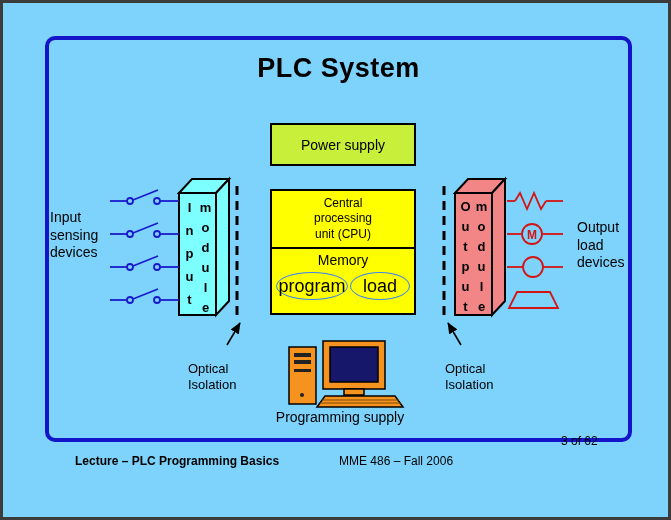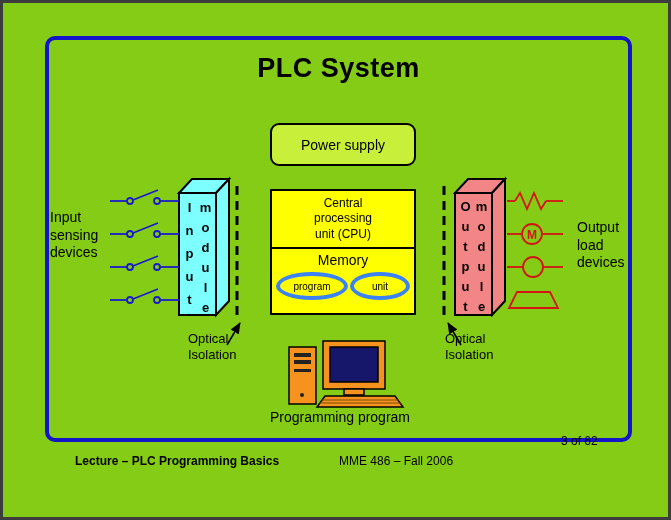--- a/index.html
+++ b/index.html
@@ -1,65 +1,65 @@
 <!DOCTYPE html>
 <html><head>
 <meta charset="utf-8">
 <style>
   * { margin:0; padding:0; box-sizing:border-box; }
   html,body { background:#ffffff; }
   body { font-family:"Liberation Sans", sans-serif; color:#000; }
   .page {
     position:relative; width:671px; height:520px;
-    background:#84cc16; border:3px solid #3c3c3c; overflow:hidden;
+    background:#7dd3fc; border:3px solid #3c3c3c; overflow:hidden;
   }
   .blue-frame {
     position:absolute; left:42px; top:33px; width:587px; height:406px;
     border:4px solid #1414c8; border-radius:10px; background:transparent;
   }
   .title {
     position:absolute; left:0; top:50px; width:671px; text-align:center;
     font-size:27px; font-weight:bold; letter-spacing:0.5px;
   }
   .box {
     position:absolute; border:2px solid #000;
     display:flex; align-items:center; justify-content:center;
     text-align:center; font-size:14px;
   }
-  .power { left:267px; top:120px; width:146px; height:43px; background:#c8ef3a;border-radius:9px; }
+  .power { left:267px; top:120px; width:146px; height:43px; background:#c8ef3a; }
   .cpu-mem { position:absolute; left:267px; top:186px; width:146px; height:126px; background:#ffff00; border:2px solid #000; }
   .cpu {
     height:58px; border-bottom:2px solid #000;
     display:flex; align-items:center; justify-content:center;
     text-align:center; font-size:12px; line-height:1.3; padding:0 34px;
   }
   .memory-label { text-align:center; font-size:14px; margin-top:3px; }
   .ellipses { position:relative; height:38px; margin-top:3px; }
   .ellipse {
-    position:absolute; border:4px solid #3b82f6; border-radius:50%;
-    display:flex; align-items:center; justify-content:center; font-size:10px;
+    position:absolute; border:1px solid #3b82f6; border-radius:50%;
+    display:flex; align-items:center; justify-content:center; font-size:18px;
   }
   .ellipse.program { left:4px;  top:1px; width:72px; height:28px; }
   .ellipse.data    { left:78px; top:1px; width:60px; height:28px; }
 
   .vtext {
     position:absolute; writing-mode:vertical-lr; text-orientation:upright;
     font-weight:bold; font-size:13px; line-height:15px; white-space:nowrap;
   }
   .ls8 { letter-spacing:8px; }
   .ls5 { letter-spacing:5px; }
   .in-w1  { left:179px; top:197px; }
   .in-w2  { left:195px; top:197px; }
   .out-w1 { left:455px; top:196px; }
   .out-w2 { left:471px; top:196px; }
 
   .label { position:absolute; font-size:14px; line-height:1.25; }
   .input-devices  { left:47px;  top:206px; width:60px; }
   .output-devices { left:574px; top:216px; width:56px; }
-  .optical { position:absolute; font-size:13px; line-height:1.25; width:70px; }
+  .optical { position:absolute; font-size:13px; line-height:1.25; width:70px;margin-top:30px; }
   .optical-left  { left:185px; top:328px; }
   .optical-right { left:442px; top:328px; }
   .prog-label { position:absolute; left:237px; top:406px; width:200px; text-align:center; font-size:14px; }
 
   .footer-left   { position:absolute; left:60px;  top:451px; font-size:12px; font-weight:bold;padding-left:12px; }
   .footer-center { position:absolute; left:336px; top:451px; font-size:12px; font-weight:normal; }
   .footer-right  { position:absolute; left:558px; top:431px; font-size:12px; }
 
   svg.gfx { position:absolute; left:0; top:0; width:671px; height:520px; }
 </style>
@@ -163,34 +163,34 @@
     </g>
   </svg>
 
   <div class="box power">Power supply</div>
 
   <div class="cpu-mem">
     <div class="cpu">Central processing unit (CPU)</div>
     <div class="memory-label">Memory</div>
     <div class="ellipses">
       <div class="ellipse program">program</div>
-      <div class="ellipse data">unit</div>
+      <div class="ellipse data">load</div>
     </div>
   </div>
 
   <div class="vtext ls8 in-w1">Input</div>
   <div class="vtext ls5 in-w2">module</div>
   <div class="vtext ls5 out-w1">Output</div>
   <div class="vtext ls5 out-w2">module</div>
 
   <div class="label output-devices">Output load devices</div>
   <div class="label input-devices">Input sensing devices</div>
 
   <div class="optical optical-left">Optical Isolation</div>
   <div class="optical optical-right">Optical Isolation</div>
 
-  <div class="prog-label">Programming program</div>
+  <div class="prog-label">Programming supply</div>
 
   <div class="footer-left">Lecture – PLC Programming Basics</div>
   <div class="footer-center">MME 486 – Fall 2006</div>
   <div class="footer-right">3 of 62</div>
 
 </div>
 
 </body></html>

